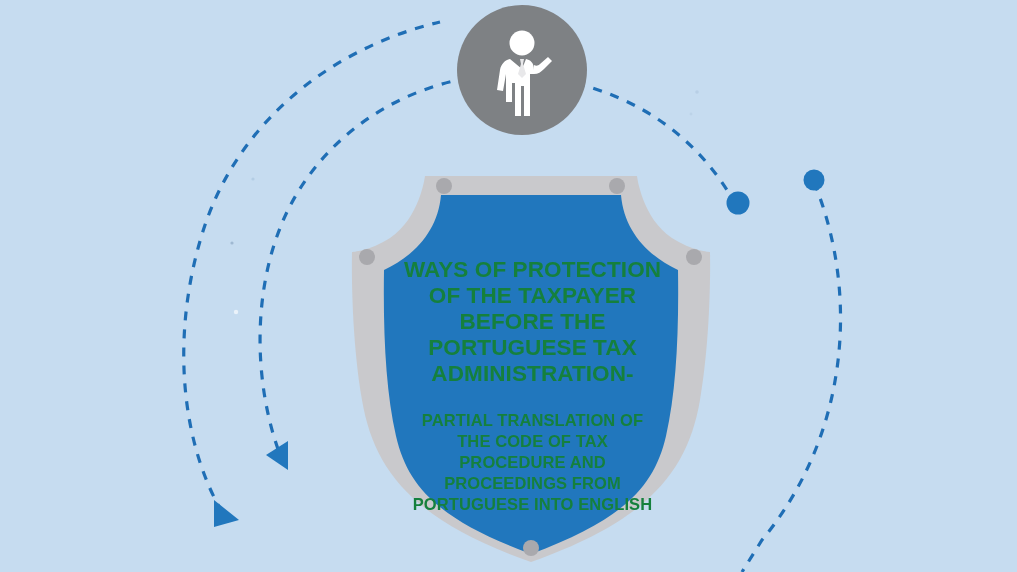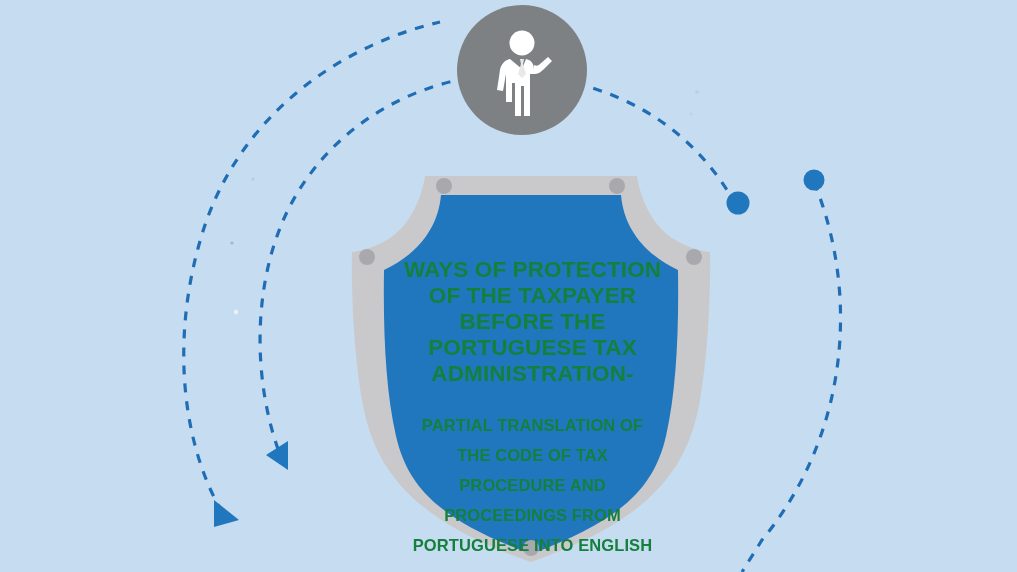--- a/index.html
+++ b/index.html
@@ -40,21 +40,21 @@
   #shield-title {
     font-size: 22.5px;
     line-height: 26px;
     font-weight: bold;
     letter-spacing: 0.1px;
     white-space: pre-line;
   }
   #shield-subtitle {
     margin-top: 23px;
     font-size: 16.5px;
-    line-height: 30px;
+    line-height: 21px;
     font-weight: bold;
     letter-spacing: 0.1px;
     white-space: pre-line;
   }
 </style>
 </head>
 <body>
 
 <div id="stage">
 

